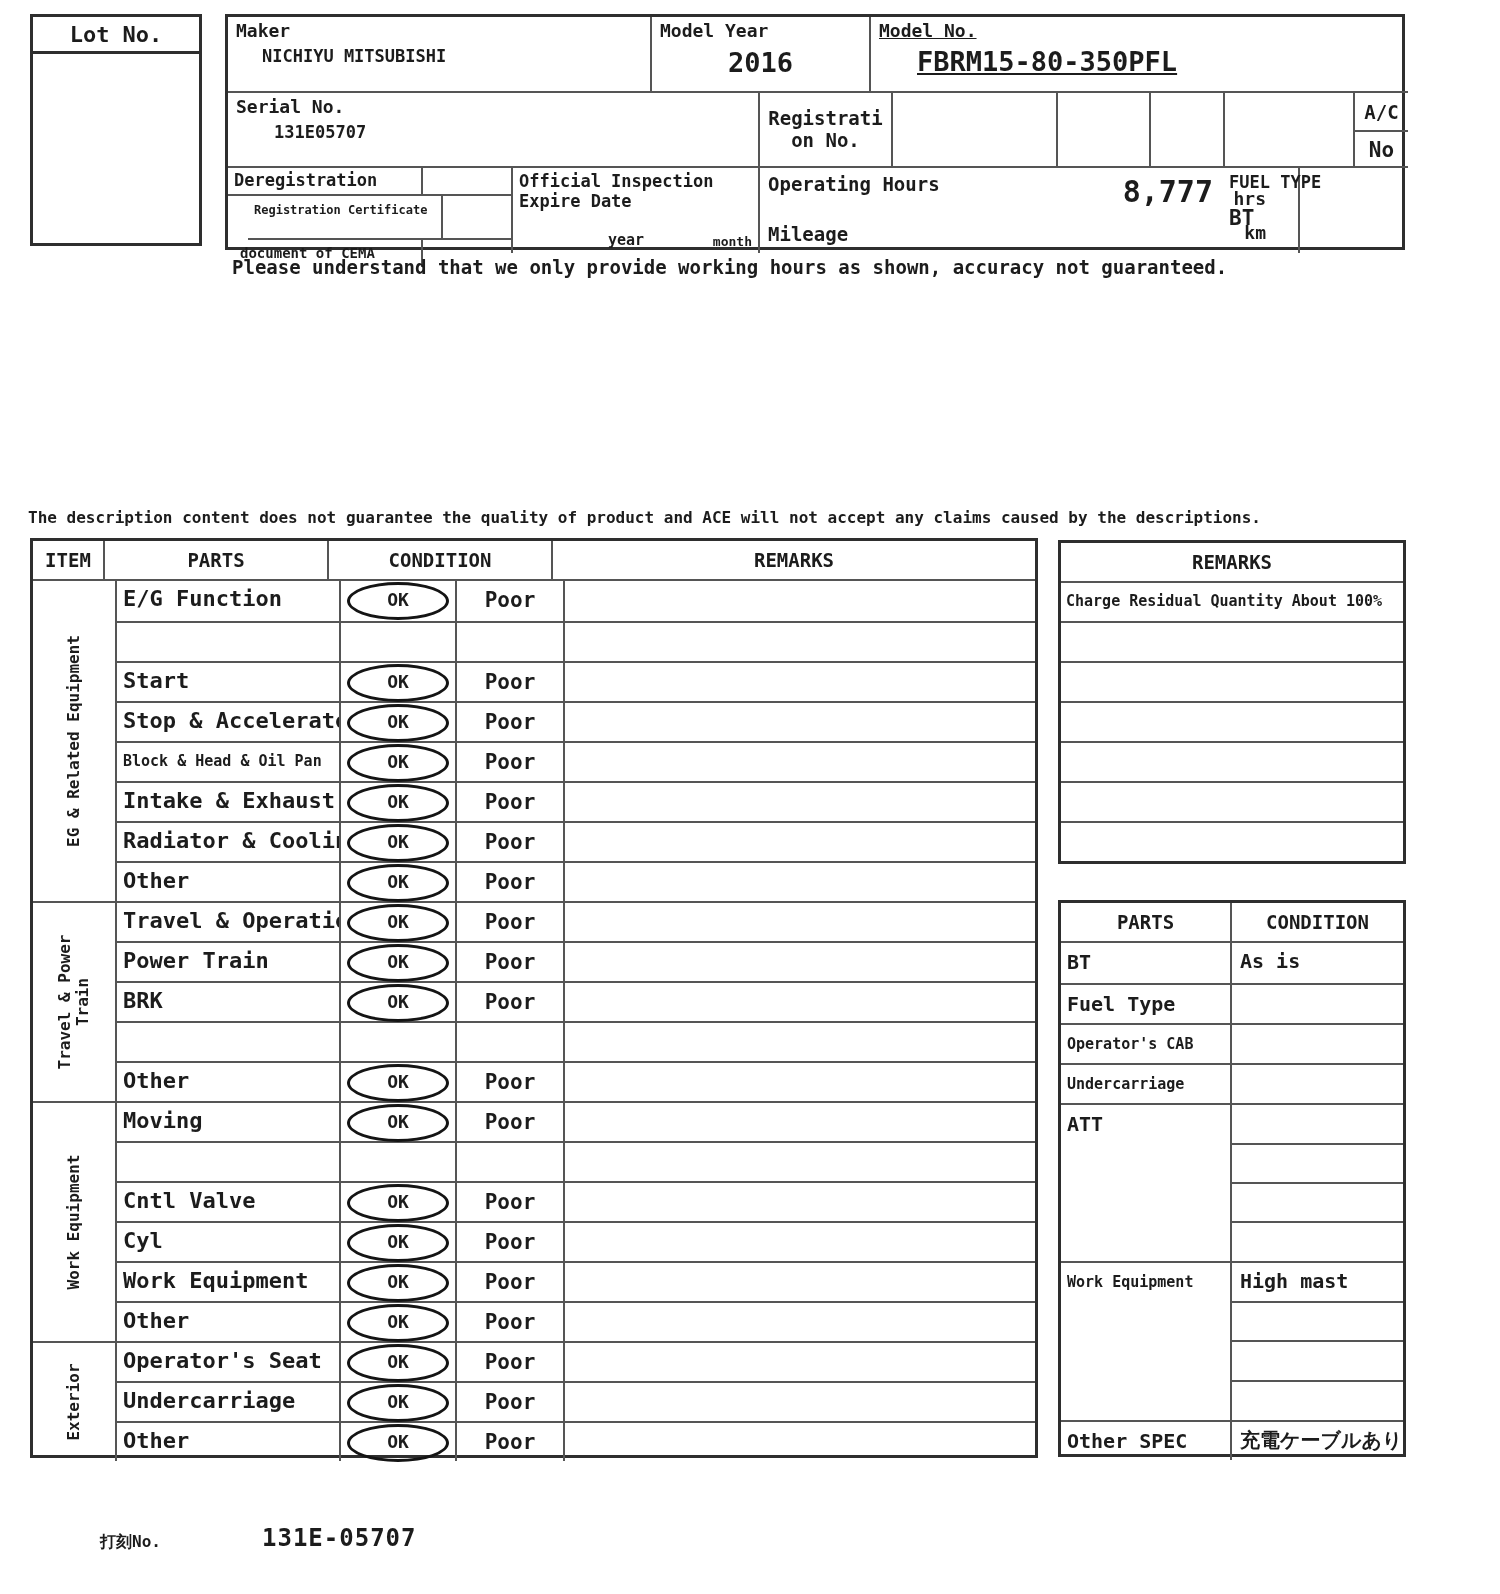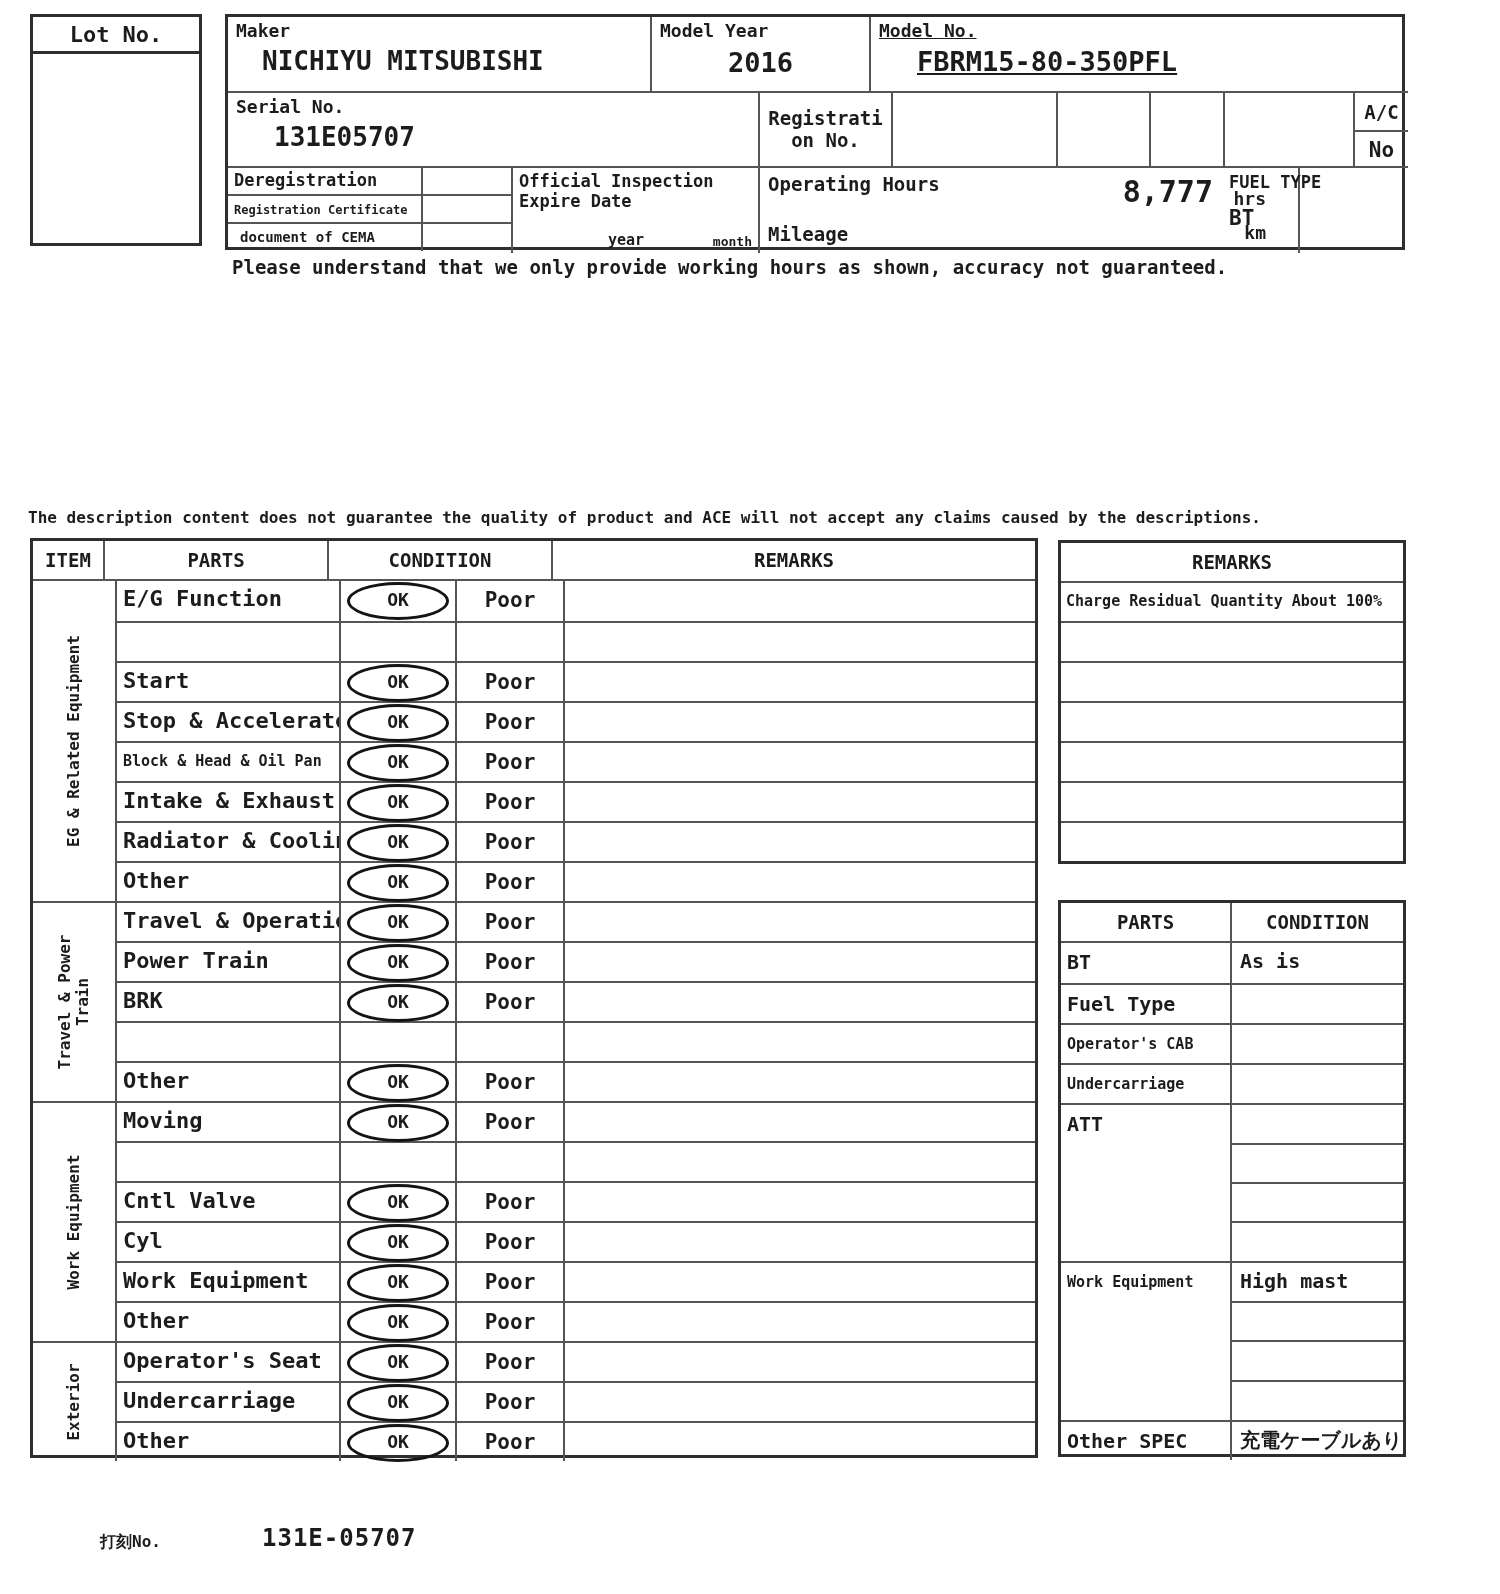--- a/index.html
+++ b/index.html
@@ -19,21 +19,21 @@
   .lbl{font-size:18px;padding:3px 0 0 8px;white-space:nowrap;}
   .ctr{display:flex;align-items:center;justify-content:center;}
 
   
   .lotbox{position:absolute;left:30px;top:14px;width:172px;height:232px;border:3px solid var(--line-dark);box-sizing:border-box;}
   .lotbox .lot-title{height:34px;border-bottom:3px solid var(--line-dark);font-size:22px;}
   .lotbox .lot-num{height:190px;font-size:58px;letter-spacing:1px;}
 
   
   .htable{position:absolute;left:225px;top:14px;width:1180px;height:236px;border:3px solid var(--line-dark);box-sizing:border-box;background:#fff;padding-left:12px;}
-  .val-lg{font-size:26px;white-space:nowrap;}
+  .val-lg{font-size:17px;white-space:nowrap;}
   .reg-label{font-size:19px;line-height:1.15;text-align:center;}
   .tiny{font-size:15px;}
   .sub-row{display:flex;box-sizing:border-box;}
   .sub-row>div{box-sizing:border-box;}
 
   
   .notice{position:absolute;left:232px;top:256px;font-size:19px;white-space:nowrap;}
   .disclaimer{position:absolute;left:28px;top:508px;font-size:16px;white-space:nowrap;}
 
   
@@ -125,21 +125,21 @@
     <div class="cell bb" style="left:1127px;top:76px;width:53px;height:75px;">
       <div class="ctr bb" style="height:37px;font-size:19px;">A/C</div>
       <div class="ctr" style="height:36px;font-size:21px;">No</div>
     </div>
 
     <div class="cell br" style="left:0;top:151px;width:285px;height:85px;">
       <div class="sub-row bb" style="height:28px;">
         <div class="br" style="width:195px;font-size:17px;padding:2px 0 0 6px;white-space:nowrap;">Deregistration</div>
         <div style="flex:1;"></div>
       </div>
-      <div class="sub-row bb" style="height:28px;">
+      <div class="sub-row bb" style="height:44px;margin-left:20px;">
         <div class="br" style="width:195px;font-size:12px;padding:7px 0 0 6px;white-space:nowrap;">Registration Certificate</div>
         <div style="flex:1;"></div>
       </div>
       <div class="sub-row" style="height:27px;">
         <div class="br" style="width:195px;font-size:14px;padding:5px 0 0 12px;white-space:nowrap;">document of CEMA</div>
         <div style="flex:1;"></div>
       </div>
     </div>
     <div class="cell br" style="left:285px;top:151px;width:247px;height:85px;">
       <div style="font-size:17px;line-height:1.2;padding:3px 0 0 6px;white-space:pre-line;">Official Inspection

